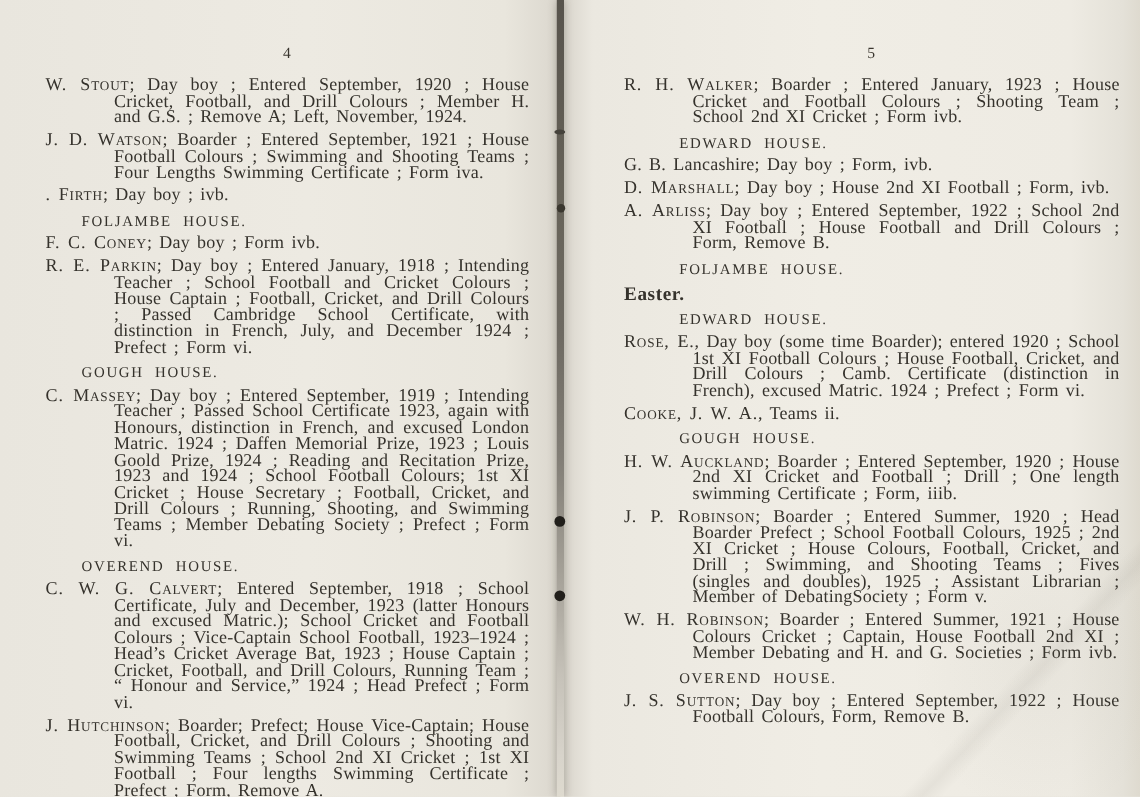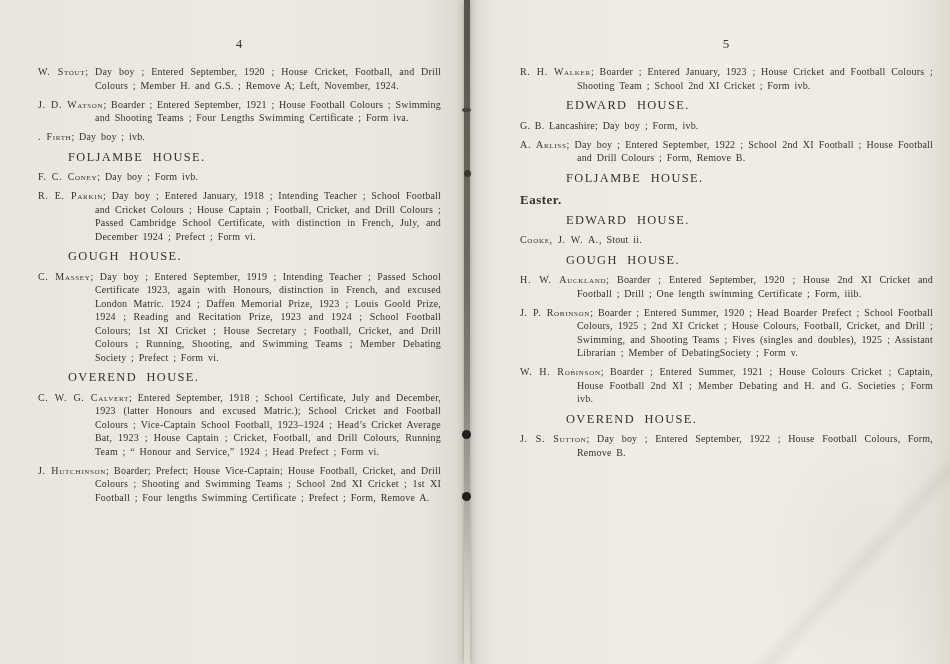--- a/index.html
+++ b/index.html
@@ -45,38 +45,38 @@
   .left  .content { left:38px; width:403px; }
   .right .content { left:50px; width:413px; }
 
   .pagenum {
     text-align:center; margin:36px 0 13px 0;
     font-size:13px; letter-spacing:1px; color:#3a362f;
   }
 
   .content p {
     margin:0 0 5.5px 0;
-    font-size:10px; line-height:13.5px;
+    font-size:15px; line-height:13.5px;
     text-align:justify; text-align-last:left;
     word-spacing:2px; letter-spacing:0.2px;
     color:#35322c;
   }
   p.entry { padding-left:57px; text-indent:-57px; }
   .name { font-variant:small-caps; letter-spacing:0.7px; }
   p.plain .name { font-variant:normal; letter-spacing:0.2px; }
 
   p.house {
     padding-left:30px; margin:7px 0 6px 0;
     letter-spacing:1.4px; word-spacing:5px;
     font-size:12.4px; text-align:center;
   }
   .right p.house { padding-left:46px; }
   p.season {
     font-weight:bold; margin:8px 0 6px 0;
-    font-size:13px; letter-spacing:0.5px; text-align:right;
+    font-size:16px; letter-spacing:0.5px; text-align:right;
   }
 </style>
 </head>
 <body>
 
 <div class="scan">
 
   <div class="page left">
     <div class="content">
       <div class="pagenum">4</div>
@@ -93,25 +93,27 @@
         <p class="entry"><span class="name">J. Hutchinson</span><span>;  Boarder;  Prefect;  House Vice-Captain;  House Football, Cricket, and Drill Colours ;  Shooting and Swimming Teams ;  School 2nd XI Cricket ;  1st XI Football ;  Four lengths Swimming Certificate ;  Prefect ;  Form, Remove A.</span></p>
       </div>
   </div>
 
   <div class="page right">
     <div class="content">
       <div class="pagenum">5</div>
     <p class="entry"><span class="name">R. H. Walker</span><span>;  Boarder ;  Entered January, 1923 ;  House Cricket and Football Colours ;  Shooting Team ;  School 2nd XI Cricket ;  Form ivb.</span></p>
         <p class="house">EDWARD HOUSE.</p>
         <p class="entry plain"><span class="name">G. B. Lancashire</span><span>;  Day boy ;  Form, ivb.</span></p>
+        <p class="entry"><span class="name">D. Marshall</span><span>;  Day boy ;  House 2nd XI Football ;  Form, ivb.</span></p>
         <p class="entry"><span class="name">A. Arliss</span><span>;  Day boy ;  Entered September, 1922 ;  School 2nd XI Football ;  House Football and Drill Colours ;  Form, Remove B.</span></p>
         <p class="house">FOLJAMBE HOUSE.</p>
         <p class="season">Easter.</p>
         <p class="house">EDWARD HOUSE.</p>
-        <p class="entry"><span class="name">Cooke, J. W. A.</span><span>,  Stout ii.</span></p>
+        <p class="entry"><span class="name">Rose, E.</span><span>, Day boy (some time Boarder);  entered 1920 ;  School 1st XI Football Colours ;  House Football, Cricket, and Drill Colours ;  Camb. Certificate (distinction in French), excused Matric. 1924 ;  Prefect ;  Form vi.</span></p>
+        <p class="entry"><span class="name">Cooke, J. W. A.</span><span>,  Teams ii.</span></p>
         <p class="house">GOUGH HOUSE.</p>
         <p class="entry"><span class="name">H. W. Auckland</span><span>;  Boarder ;  Entered September, 1920 ;  House 2nd XI Cricket and Football ;  Drill ;  One length swimming Certificate ;  Form, iiib.</span></p>
         <p class="entry"><span class="name">J. P. Robinson</span><span>;  Boarder ;  Entered Summer, 1920 ;  Head Boarder Prefect ;  School Football Colours, 1925 ;  2nd XI Cricket ;  House Colours, Football, Cricket, and Drill ;  Swimming, and Shooting Teams ;  Fives (singles and doubles), 1925 ;  Assistant Librarian ;  Member of DebatingSociety ;  Form v.</span></p>
         <p class="entry"><span class="name">W. H. Robinson</span><span>;  Boarder ;  Entered Summer, 1921 ;  House Colours Cricket ;  Captain, House Football 2nd XI ;  Member Debating and H. and G. Societies ;  Form ivb.</span></p>
         <p class="house">OVEREND HOUSE.</p>
         <p class="entry"><span class="name">J. S. Sutton</span><span>;  Day boy ;  Entered September, 1922 ;  House Football Colours, Form, Remove B.</span></p>
       </div>
   </div>
 
   <div class="gutter"></div>

